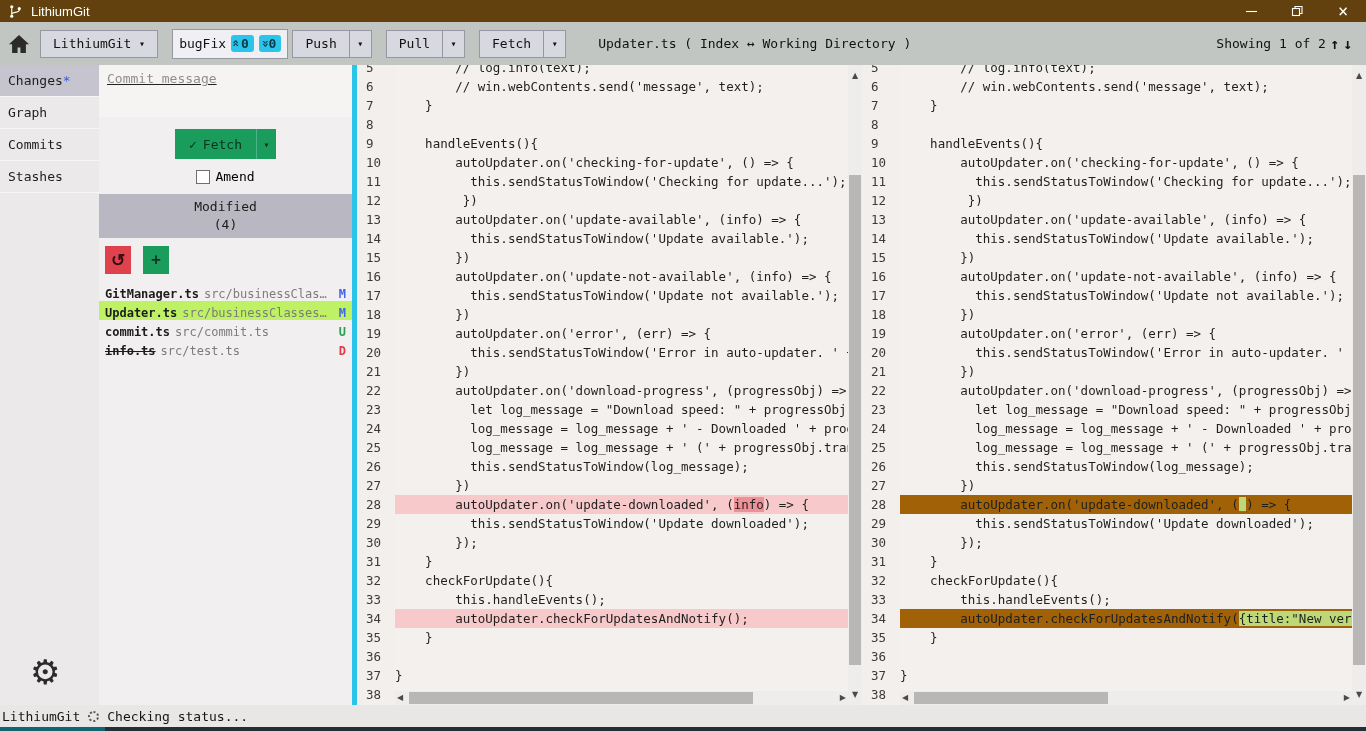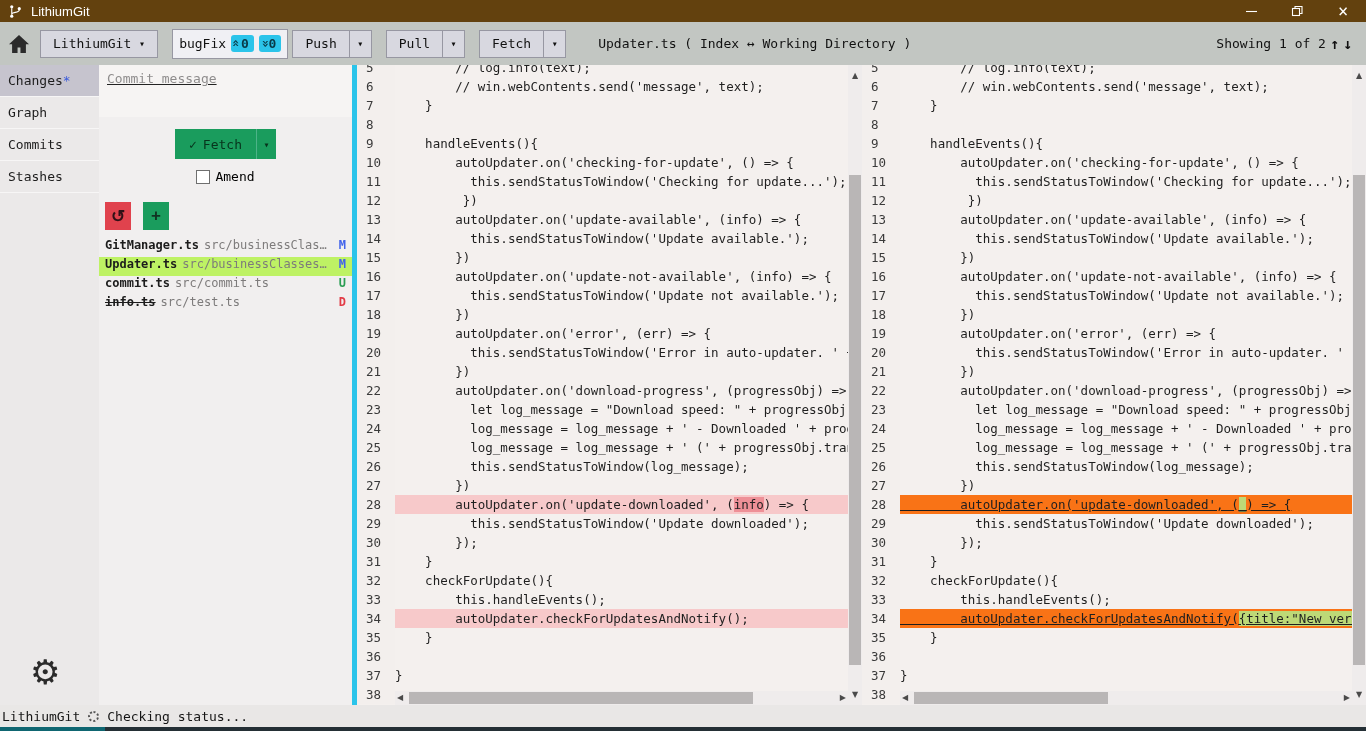--- a/index.html
+++ b/index.html
@@ -55,40 +55,40 @@
     justify-content:center; font-size:10px; color:#07331c; }
   .amend-row { display:flex; justify-content:center; align-items:center; gap:5px; margin:10px 0 10px; }
   .checkbox { width:14px; height:14px; background:#fff; border:1px solid #6f6f6f; display:inline-block; }
   .mod-header { background:#b9b7c1; text-align:center; padding:4px 0; color:#1c1c1c; line-height:18px; }
   .stage-btns { display:flex; gap:12px; padding:8px 0 8px 6px; }
   .sq-btn { width:26px; height:28px; display:flex; align-items:center; justify-content:center;
     font-size:17px; font-weight:bold; color:#132; border:none; cursor:default; }
   .sq-btn.undo { background:#e0424d; color:#301016; }
   .sq-btn.add { background:#1a9c5d; }
   .file-list { font-size:12px; }
-  .file-row { display:flex; align-items:flex-start; height:19px; padding:0 6px; cursor:default; white-space:nowrap; overflow:hidden; }
+  .file-row { display:flex; align-items:flex-end; height:19px; padding:0 6px; cursor:default; white-space:nowrap; overflow:hidden; }
   .file-row.sel { background:#bef264; }
   .file-name { color:#1c1c1c; font-weight:bold; margin-right:5px; }
   .file-name.del { text-decoration:line-through; }
   .file-path { color:#7d7b7b; overflow:hidden; text-overflow:ellipsis; flex:1; }
   .file-status { font-weight:bold; margin-left:6px; }
 
   .splitter { width:5px; background:#2bc4ea; }
 
   
   .pane-wrap { display:flex; }
   .pane { position:relative; overflow:hidden; background:#f4f0ee; }
   .pane.left { width:491px; }
   .pane.right { width:490px; }
   .rows { margin-top:-7px; }
   .drow { display:flex; height:19px; line-height:19px; font-size:12.5px; }
   .ln { flex:none; width:38px; padding-left:9px; color:#3a3a3a; background:#f3efed; }
   .code { flex:1; white-space:pre; overflow:hidden; color:#1f1f1f; }
   .code.removed { background:#f7c9ca; }
-  .code.added { background:#f97316;text-decoration:underline; }
+  .code.added { background:#a16207; }
   .mk.removed { background:#ee9097; }
   .mk.added { background:#bdd977; }
 
   .vscroll { width:14px; background:#efecec; position:relative; flex:none; }
   .vthumb { position:absolute; left:1px; width:12px; background:#b9b6b6; }
   .sarrow { position:absolute; left:0; width:14px; text-align:center; font-size:8px; color:#4a4a4a;
     font-family:"DejaVu Sans",sans-serif; }
   .hscroll { position:absolute; bottom:0; left:38px; right:0; height:14px; background:#efecec; }
   .hthumb { position:absolute; top:1px; height:12px; background:#b9b6b6; }
   .harrow { position:absolute; top:0; height:14px; line-height:14px; font-size:8px; color:#4a4a4a;
@@ -190,20 +190,24 @@
           <span>✓</span>
           <span>Fetch</span>
         </span>
         <span class="commit-caret">▾</span>
       </div>
     </div>
     <div class="amend-row">
       <span class="checkbox"></span>
       <span>Amend</span>
     </div>
+    <div class="mod-header">
+      <div>Modified</div>
+      <div>(4)</div>
+    </div>
     <div class="stage-btns">
       <button class="sq-btn undo">
           <span>↺</span>
         </button>
       <button class="sq-btn add">
           <span>+</span>
         </button>
     </div>
     <div class="file-list">
         <div class="file-row">

